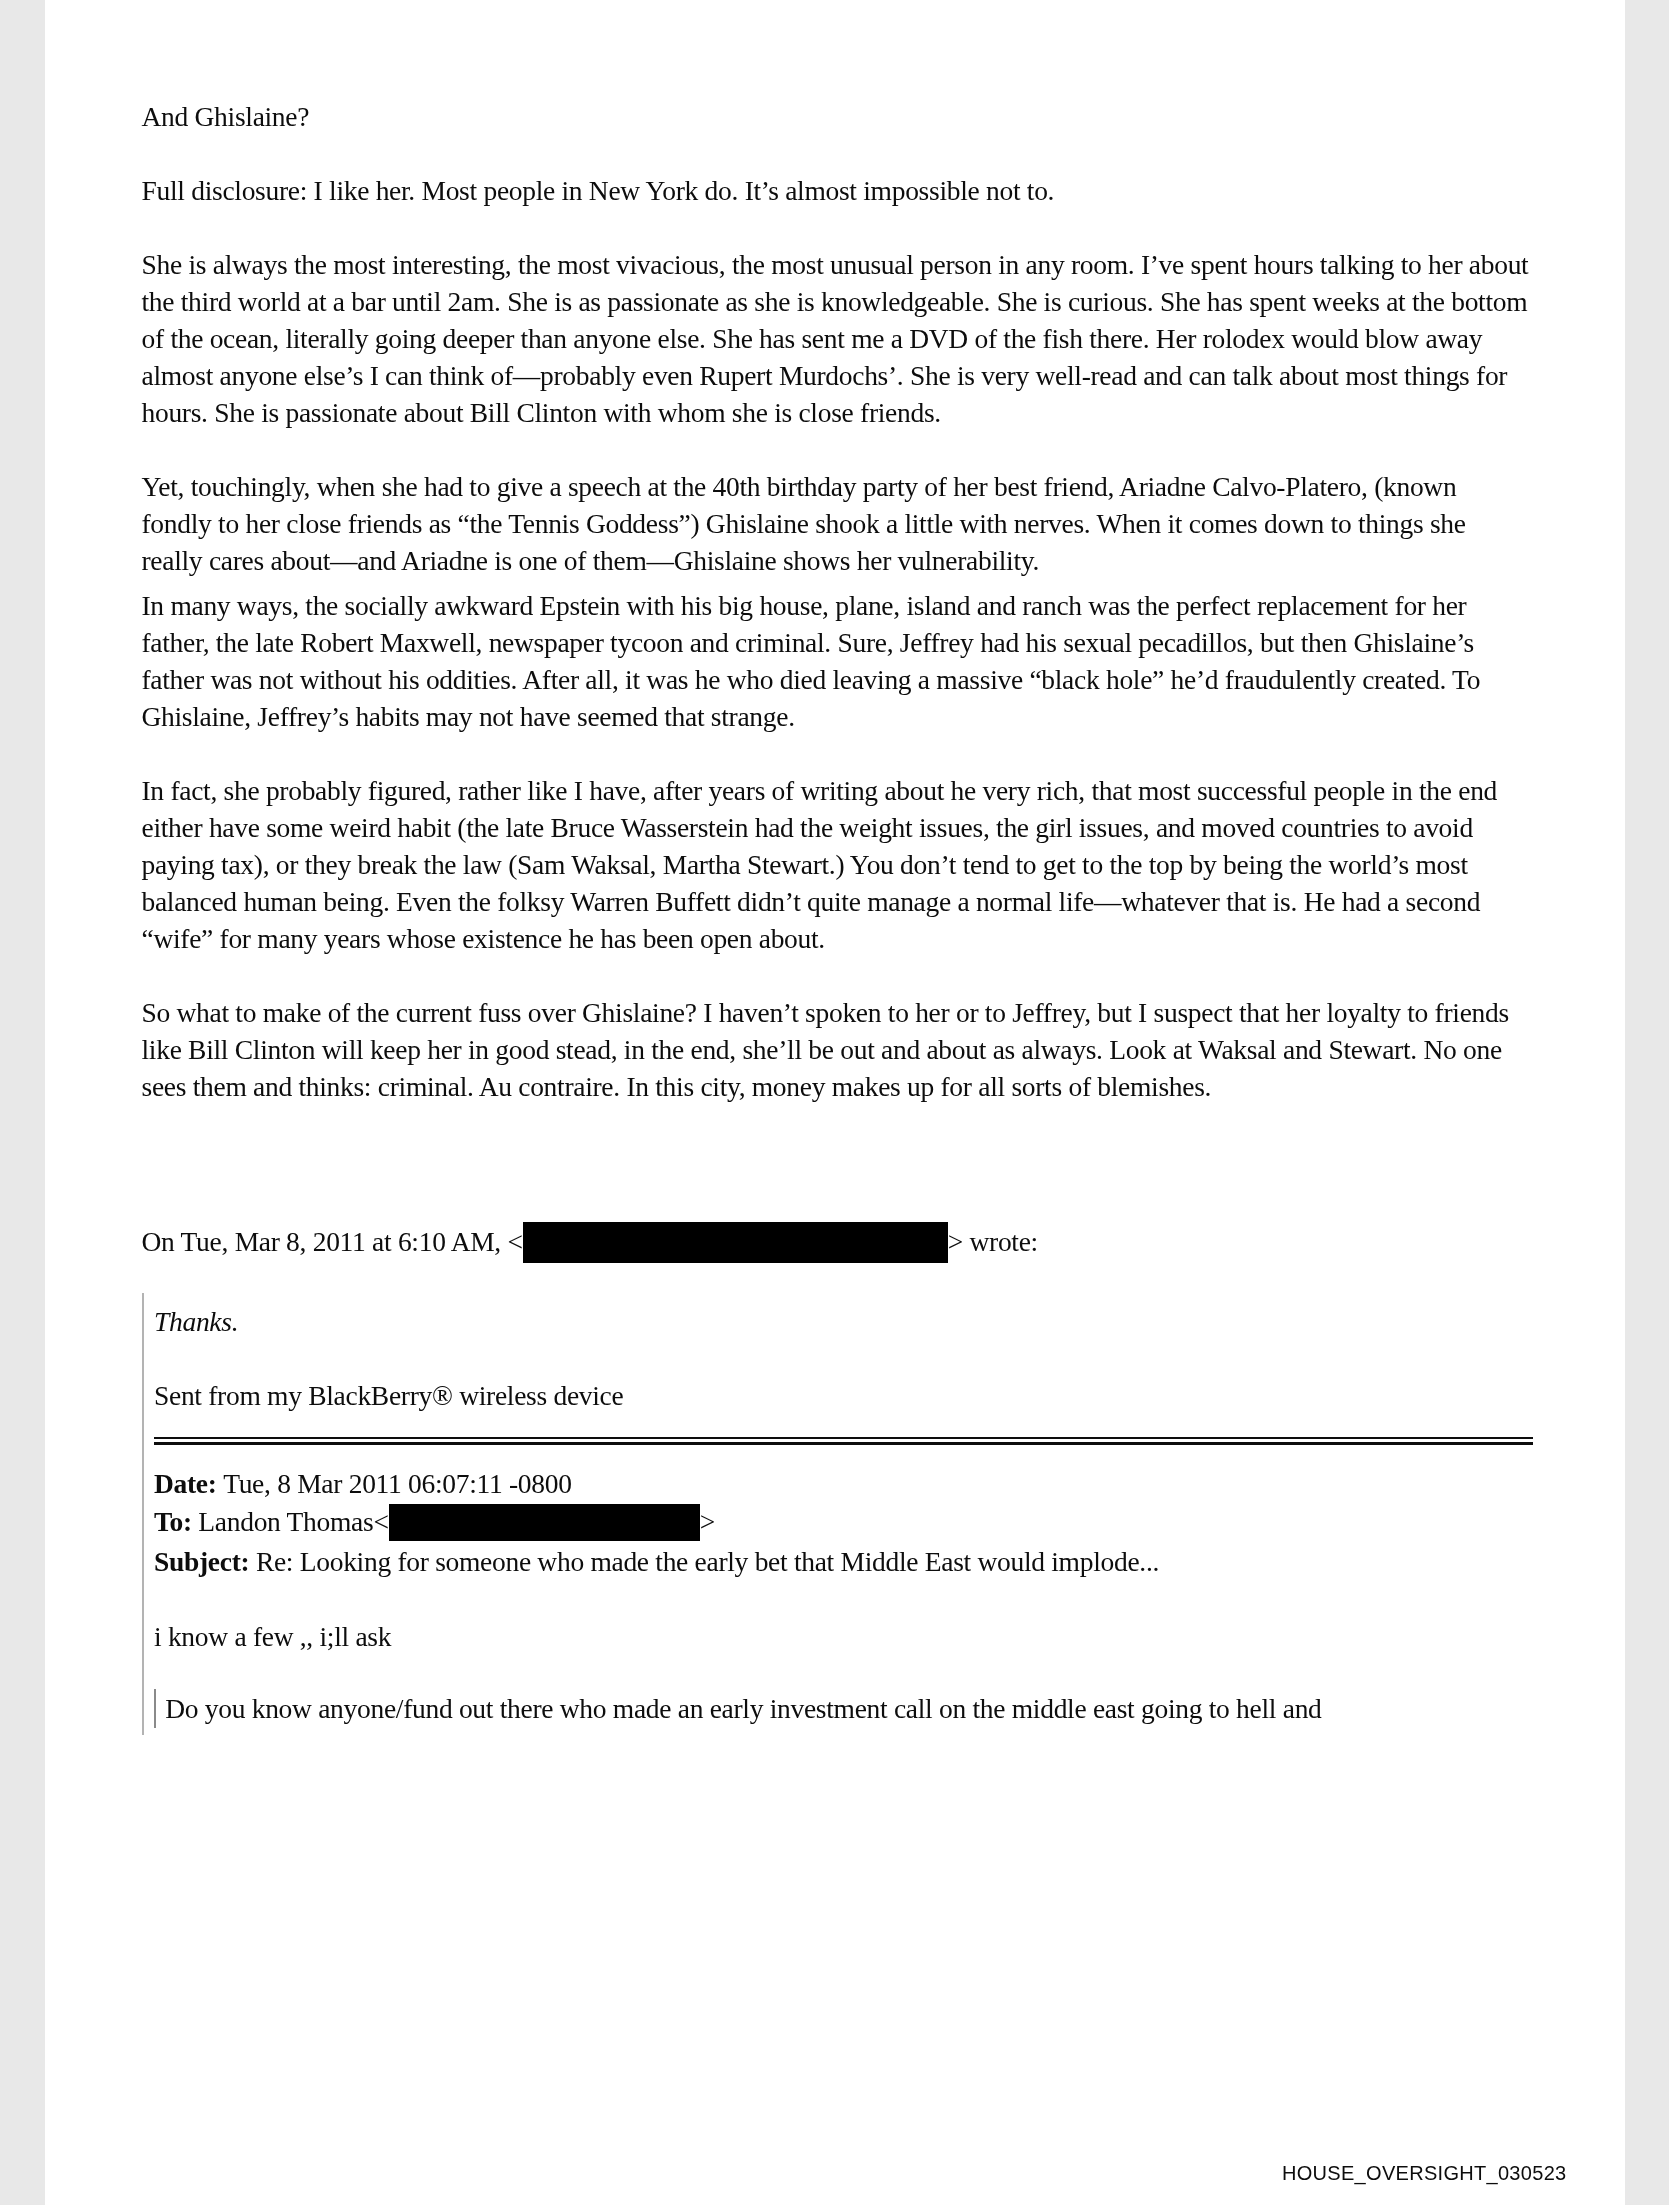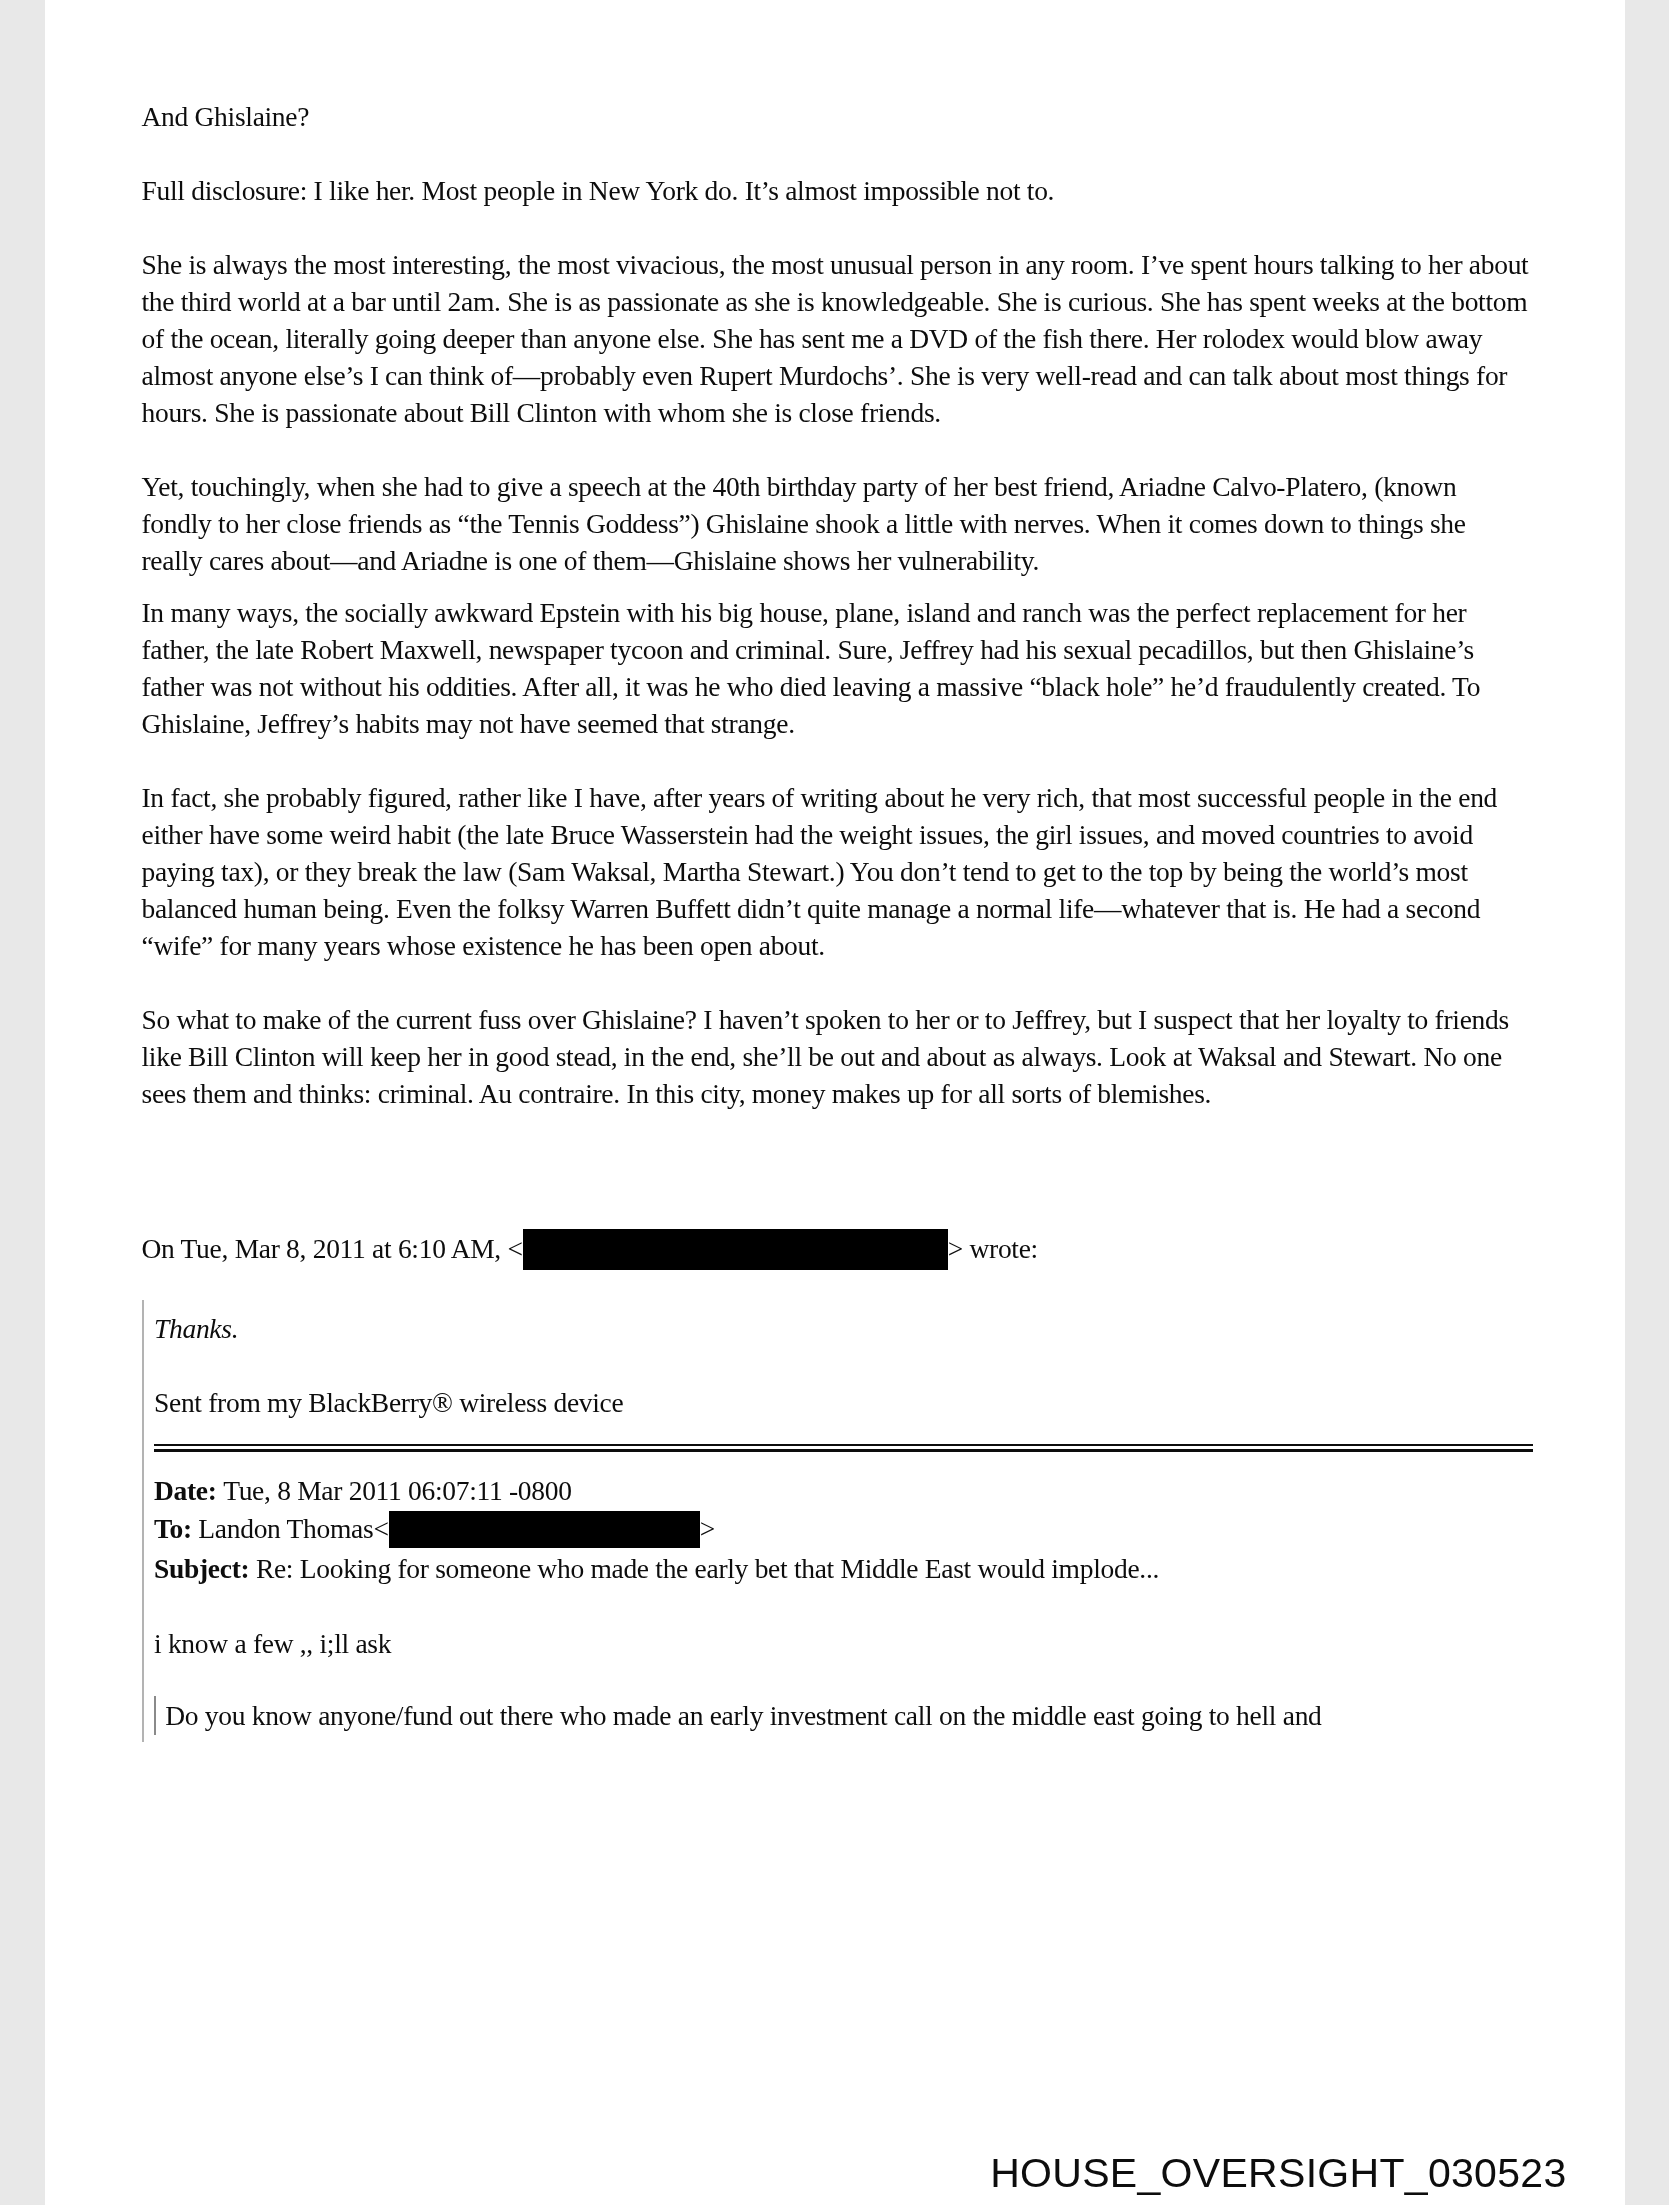--- a/index.html
+++ b/index.html
@@ -19,21 +19,21 @@
     font-size: 27.5px;
     line-height: 37px;
     letter-spacing: -0.3px;
     color: #0d0d0d;
     overflow: hidden;
   }
   .para {
     margin: 0 0 37px 0;
   }
   .para.tight {
-    margin-bottom: 15px;
+    margin-bottom: 8px;
   }
   .attribution {
     white-space: nowrap;
   }
   .attr1 {
     margin-top: 118px;
   }
   .redaction {
     display: inline-block;
     background: #000000;
@@ -86,21 +86,21 @@
     margin: 37px 0 0 0;
   }
   .attr2 {
     margin-top: 73px;
   }
   .bates {
     position: absolute;
     right: 58px;
     bottom: 13px;
     font-family: "Liberation Sans", sans-serif;
-    font-size: 41px;
+    font-size: 20px;
     letter-spacing: 0.3px;
     color: #0d0d0d;
   }
 </style>
 </head>
 <body>
 
 <div class="page">
 
   <div class="body-text">

